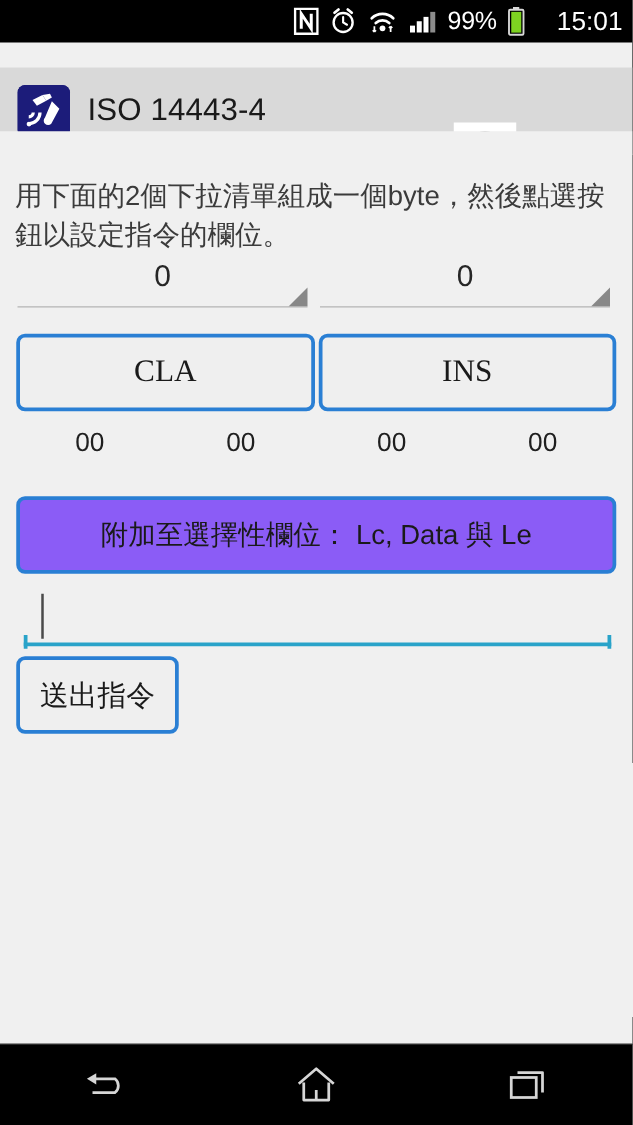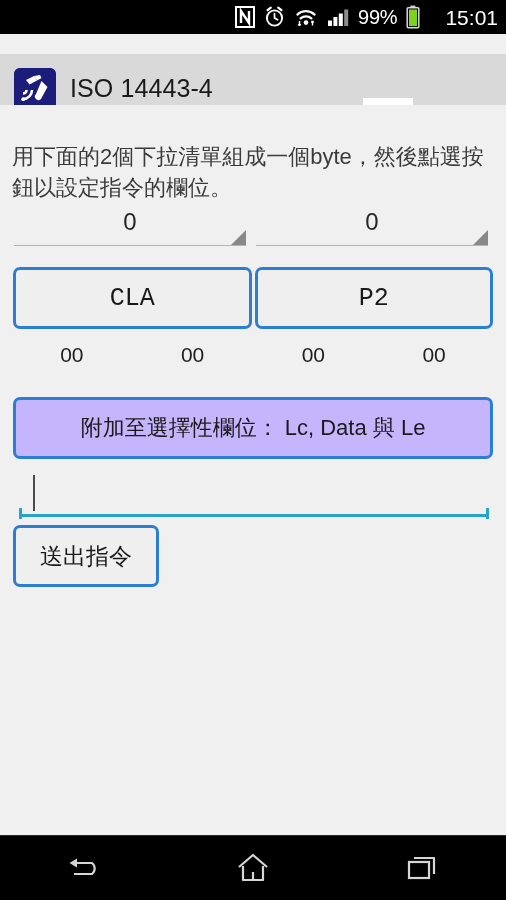--- a/index.html
+++ b/index.html
@@ -157,21 +157,21 @@
     width: 480px;
     display: flex;
     gap: 3px;
   }
   .field-btn {
     flex: 1 1 0;
     height: 62px;
     background: #efefef;
     border: 3px solid #2a7fd4;
     border-radius: 7px;
-    font-family: Liberation Mono, monospace;
+    font-family: Liberation Serif, serif;
     font-size: 25px;
     color: #1a1a1a;
     display: flex;
     align-items: center;
     justify-content: center;
     cursor: pointer;
   }
 
   
   #field-values {
@@ -186,21 +186,21 @@
     text-align: center;
     font-size: 21px;
     color: #1f1f1f;
   }
 
   
   #optional-fields-btn {
     position: absolute;
     left: 13px; top: 292px;
     width: 480px; height: 62px;
-    background: #c4b5fd;
+    background: #8b5cf6;
     border: 3px solid #2a7fd4;
     border-radius: 7px;
     font-family: "Liberation Sans", "DejaVu Sans", sans-serif;
     font-size: 22px;
     color: #1a1a1a;
     display: flex;
     align-items: center;
     justify-content: center;
     cursor: pointer;
     letter-spacing: 0px;
@@ -238,21 +238,21 @@
     position: absolute;
     left: 14px; top: 2px;
     width: 2px; height: 36px;
     background: #4a4a4a;
   }
 
   
   #send-command-btn {
     position: absolute;
     left: 13px; top: 420px;
-    width: 146px; height: 62px;
+    width: 130px; height: 62px;
     background: #efefef;
     border: 3px solid #2a7fd4;
     border-radius: 7px;
     font-family: "Liberation Sans", "DejaVu Sans", sans-serif;
     font-size: 23px;
     color: #1a1a1a;
     display: flex;
     align-items: center;
     justify-content: center;
     cursor: pointer;
@@ -366,21 +366,21 @@
     </div>
 
     <div class="spinner" id="spinner-lo">
       <span class="spinner-value">0</span>
       <span class="spinner-rule"></span>
       <span class="spinner-caret"></span>
     </div>
 
     <div id="field-buttons">
       <button class="field-btn">CLA</button>
-      <button class="field-btn">P2</button>
+      <button class="field-btn">INS</button>
     </div>
 
     <div id="field-values">
       <span class="field-val">00</span>
       <span class="field-val">00</span>
       <span class="field-val">00</span>
       <span class="field-val">00</span>
     </div>
 
     <button id="optional-fields-btn">附加至選擇性欄位： Lc, Data 與 Le</button>

